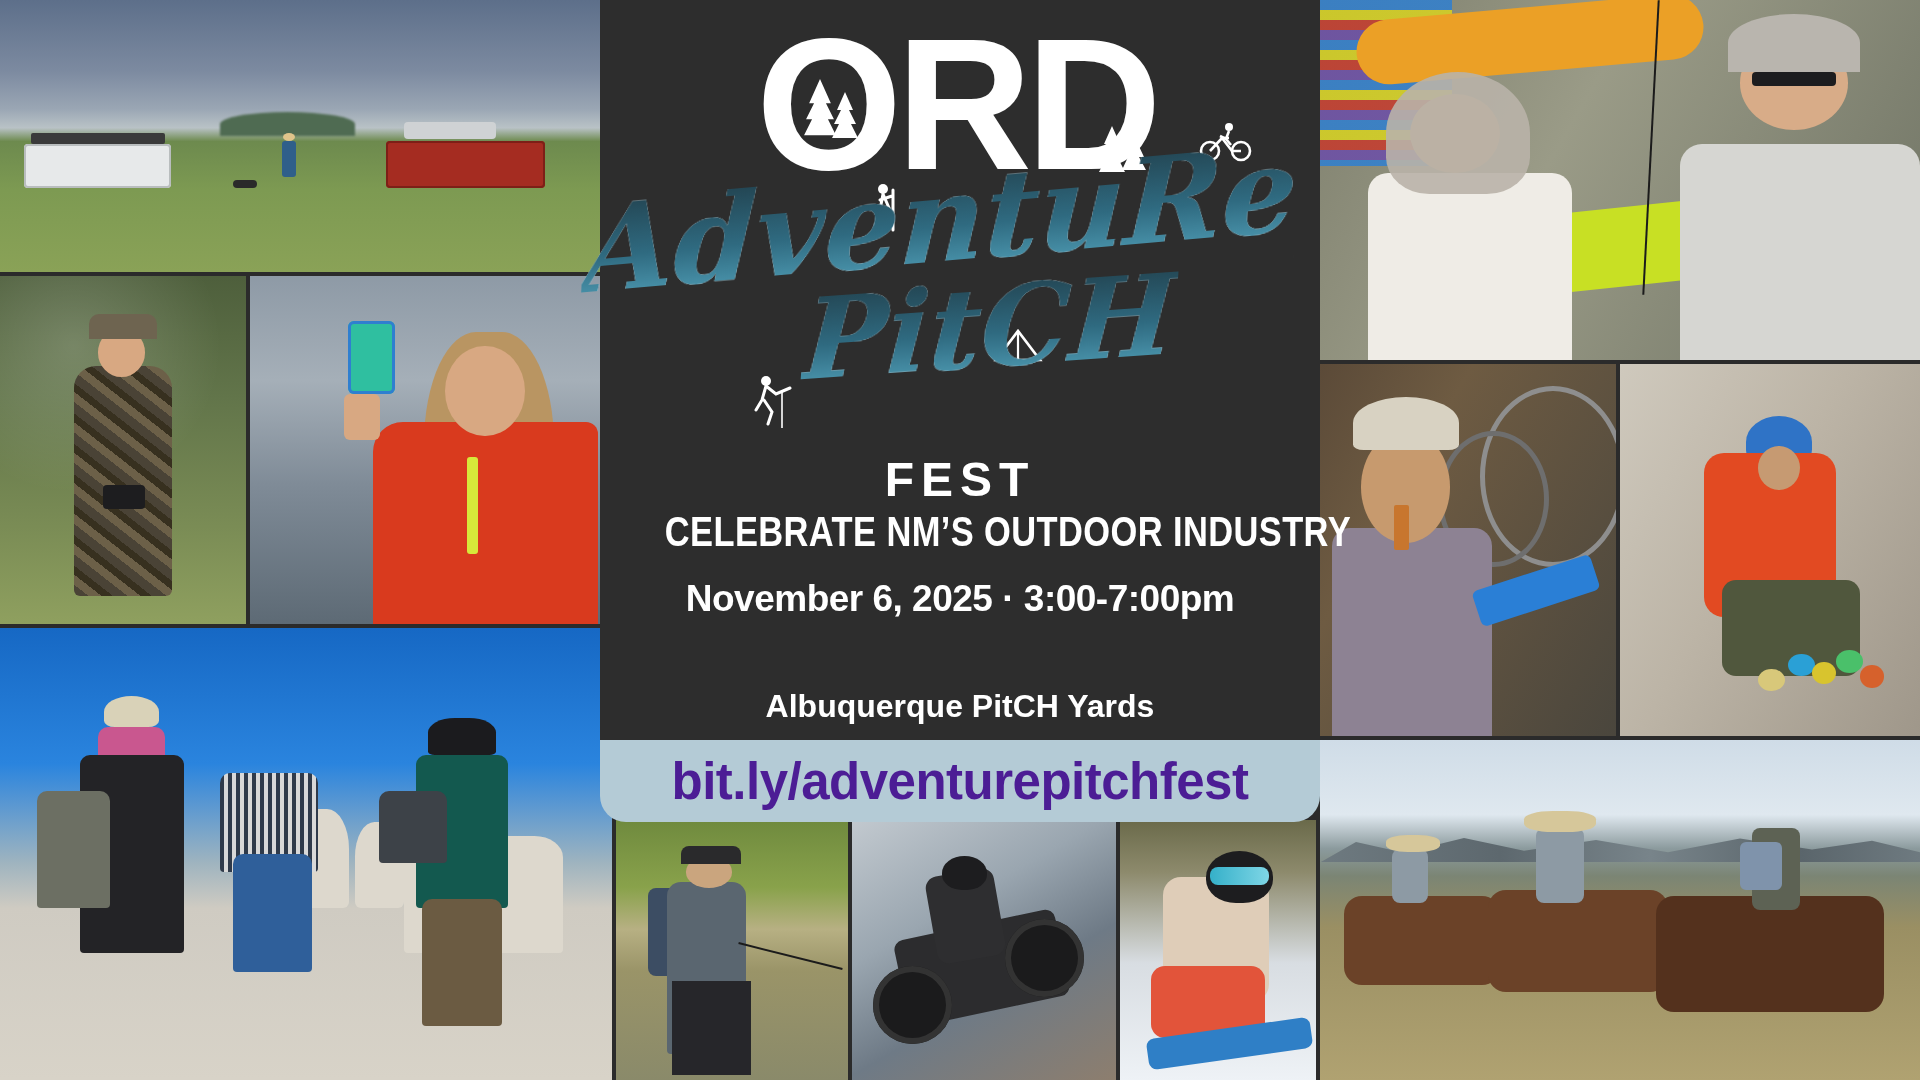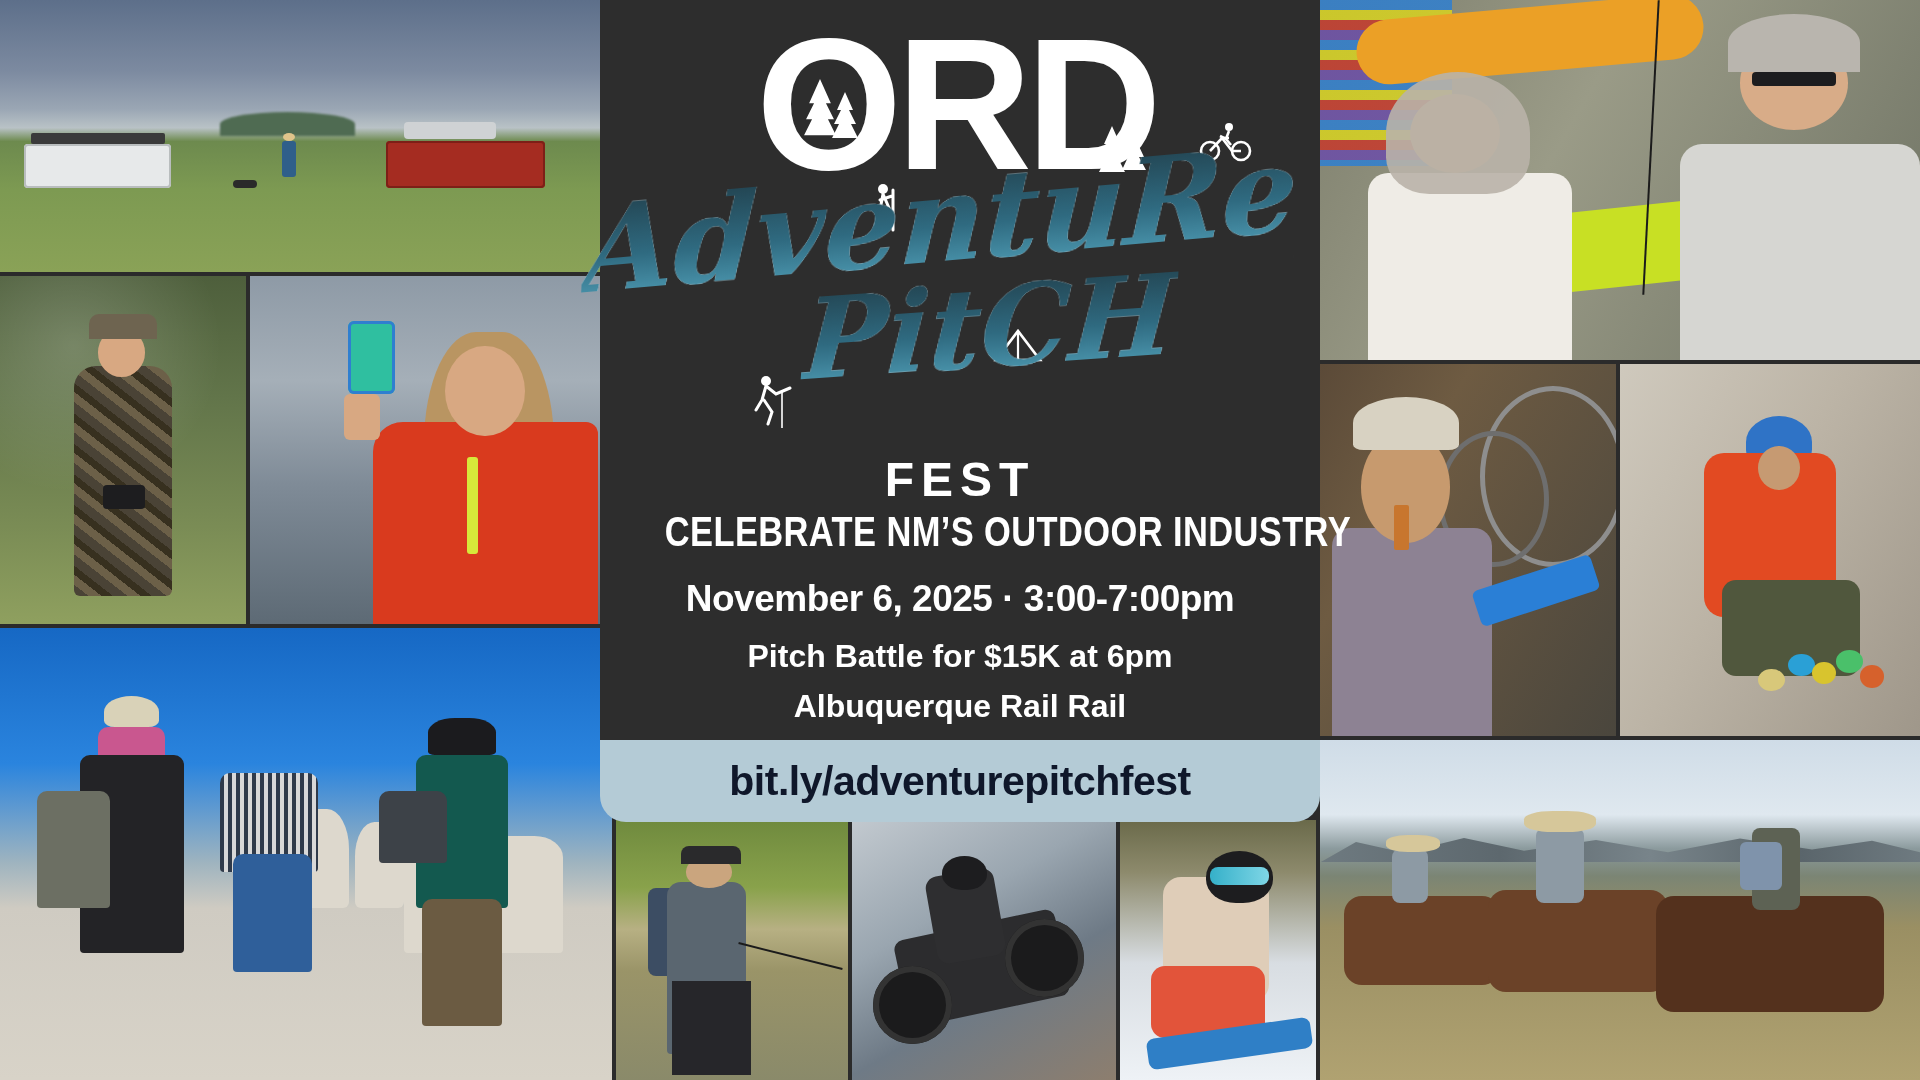--- a/index.html
+++ b/index.html
@@ -133,21 +133,21 @@
      transform:scaleX(.82);transform-origin:center;white-space:nowrap;}
   .dateline{position:absolute;left:0;top:578px;width:720px;text-align:center;color:#fff;
      font-size:37px;font-weight:bold;letter-spacing:-.5px;}
   .subline1{position:absolute;left:0;top:638px;width:720px;text-align:center;color:#fff;
      font-size:32px;font-weight:bold;}
   .subline2{position:absolute;left:0;top:688px;width:720px;text-align:center;color:#fff;
      font-size:32px;font-weight:bold;}
 
   .urlbar{position:absolute;left:600px;top:740px;width:720px;height:82px;background:#b4cbd6;
      border-radius:0 0 26px 26px;display:flex;align-items:center;justify-content:center;}
-  .urlbar span{color:#0f172a;font-size:41px;font-weight:bold;letter-spacing:-.5px;}
+  .urlbar span{color:#4c1d95;font-size:51px;font-weight:bold;letter-spacing:-.5px;}
 </style>
 </head>
 <body>
 
 <div class="poster">
 
   <div class="photo" id="ph-overland">
     <div class="sky sc-overland"></div>
     <div class="rack" style="left:5%;top:49%;width:22%;height:4%"></div>
     <div class="veh white"></div>
@@ -332,21 +332,20 @@
       <div class="script">
         <div class="ln1">AdventuRe</div><br>
         <div class="ln2">PitCH</div>
       </div>
 
       <div class="fest">FEST</div>
     </div>
 
     <div class="headline">CELEBRATE NM’S OUTDOOR INDUSTRY</div>
     <div class="dateline">November 6, 2025 · 3:00-7:00pm</div>
-    <div class="subline1">Pitch Battle for $15K at 6pm</div>
-    <div class="subline2">Albuquerque Rail Rail</div>
+    <div class="subline2">Albuquerque PitCH Yards</div>
   </div>
 
   <div class="urlbar">
     <span>bit.ly/adventurepitchfest</span>
   </div>
 
 </div>
 
 </body></html>

